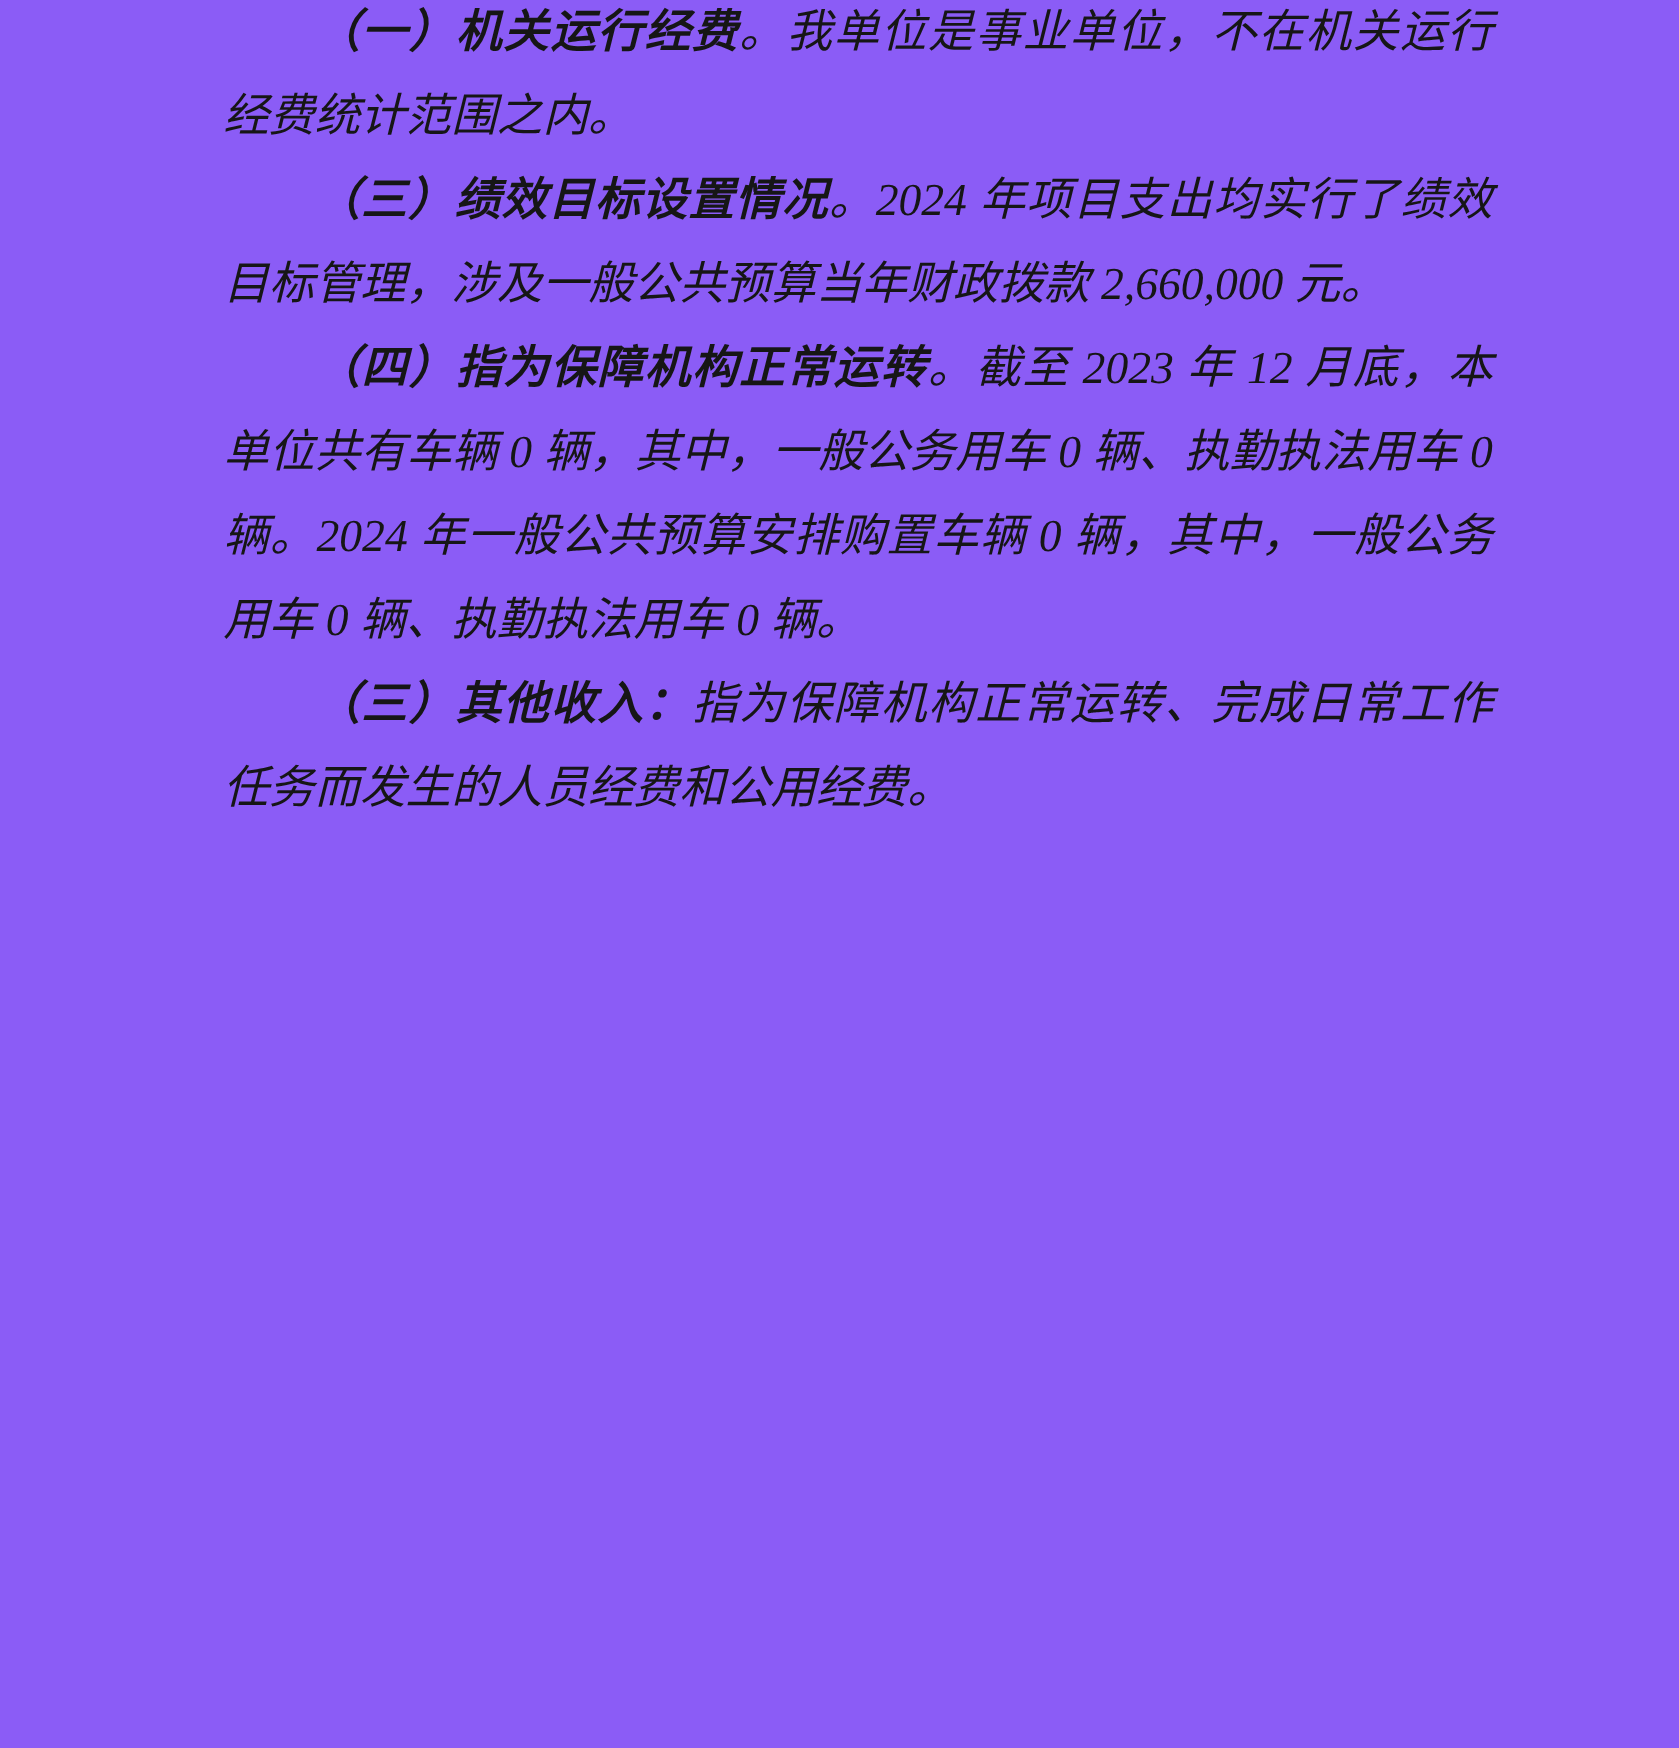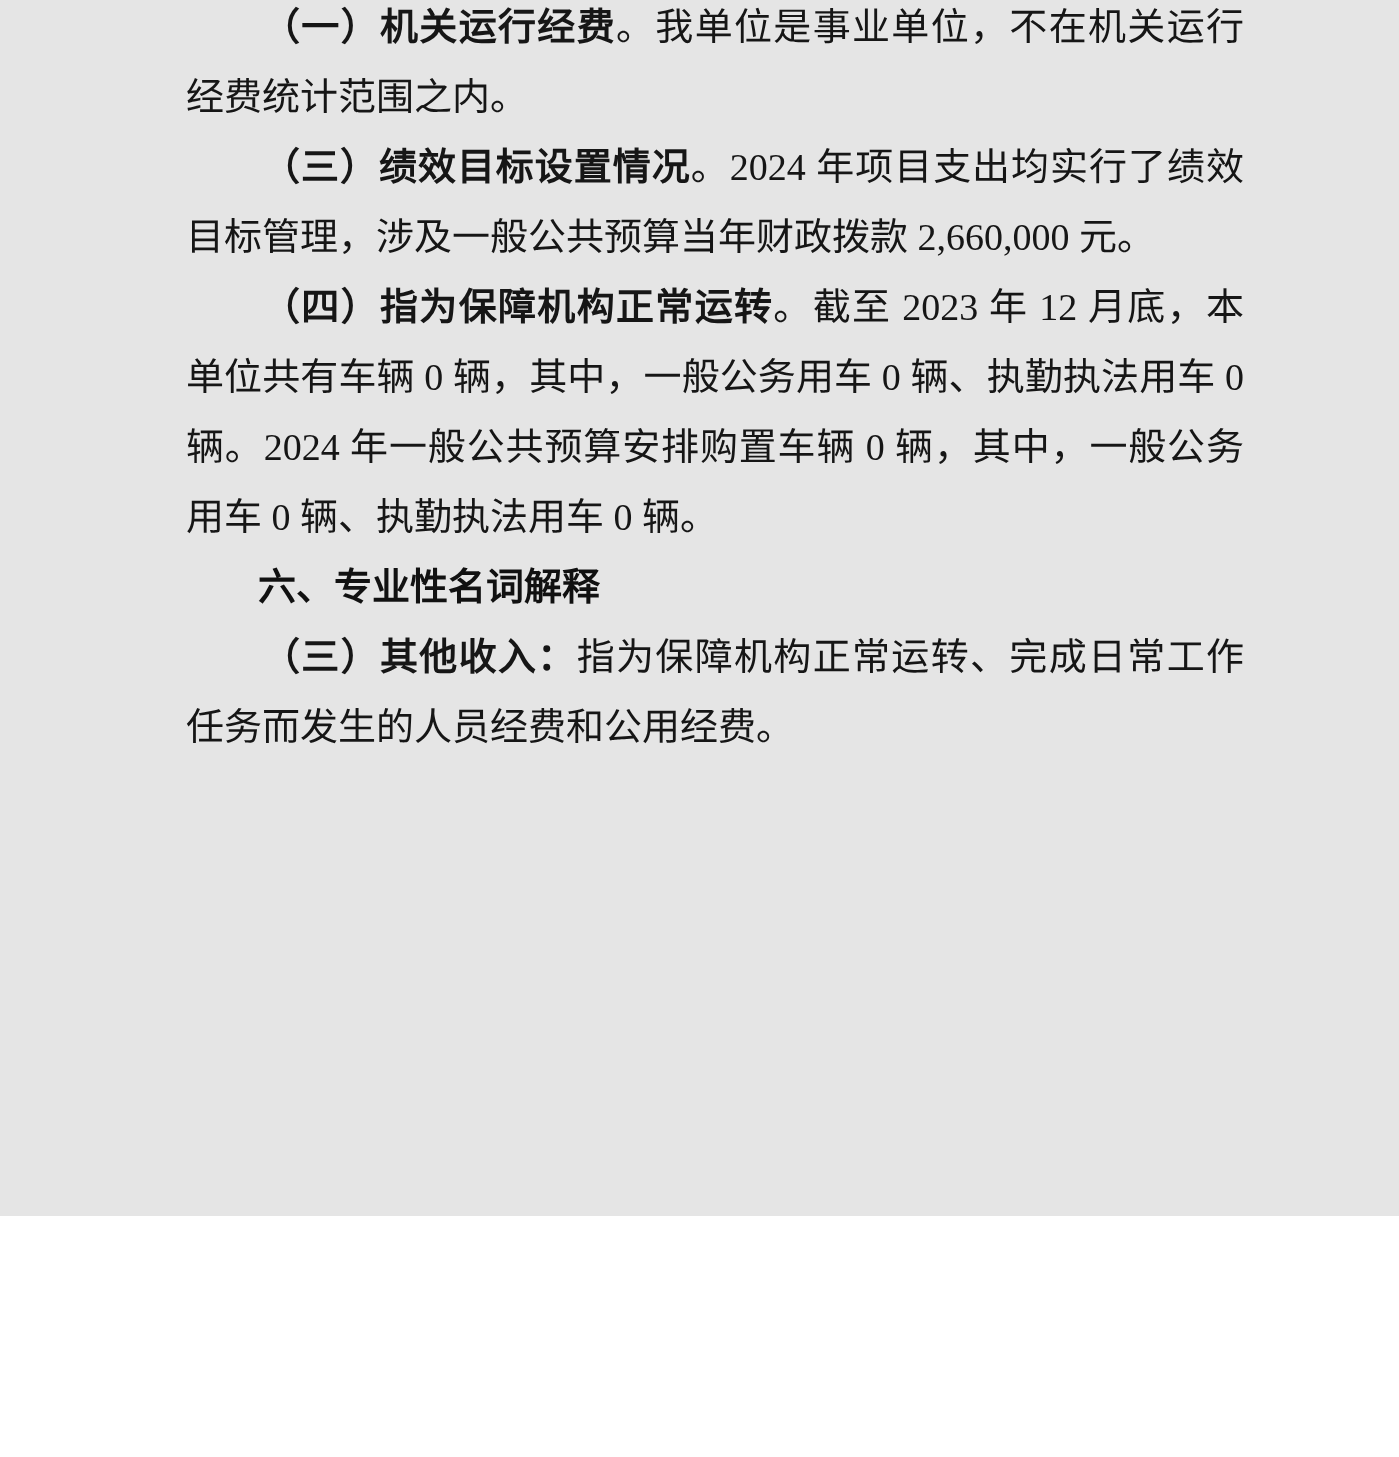--- a/index.html
+++ b/index.html
@@ -10,22 +10,23 @@
   body {
     width: 1399px;
     height: 1457px;
     overflow: hidden;
     font-family: "Liberation Serif", "DejaVu Serif", serif;
     color: #161616;
   }
   .page {
     position: relative;
     width: 1399px;
-    height: 1216px;
-    background: #e5e5e5;
+    height: 1457px;
+    background: #8b5cf6;
+    font-style: italic;
   }
   .content {
     position: absolute;
     top: -8px;
     left: 186px;
     width: 1058px;
   }
   .para {
     margin: 0;
     font-size: 38px;
@@ -54,20 +55,19 @@
 <div class="page">
   <div class="content">
 
     <p class="para"><span class="lead">（一）机关运行经费</span><span>。我单位是事业单位，不在机关运行经费统计范围之内。</span></p>
 
 
     <p class="para"><span class="lead">（三）绩效目标设置情况</span><span>。2024 年项目支出均实行了绩效目标管理，涉及一般公共预算当年财政拨款 2,660,000 元。</span></p>
 
     <p class="para"><span class="lead">（四）指为保障机构正常运转</span><span>。截至 2023 年 12 月底，本单位共有车辆 0 辆，其中，一般公务用车 0 辆、执勤执法用车 0 辆。2024 年一般公共预算安排购置车辆 0 辆，其中，一般公务用车 0 辆、执勤执法用车 0 辆。</span></p>
 
-    <h2 class="heading">六、专业性名词解释</h2>
 
 
 
     <p class="para"><span class="lead">（三）其他收入：</span><span>指为保障机构正常运转、完成日常工作任务而发生的人员经费和公用经费。</span></p>
 
   </div>
 </div>
 
 </body></html>

